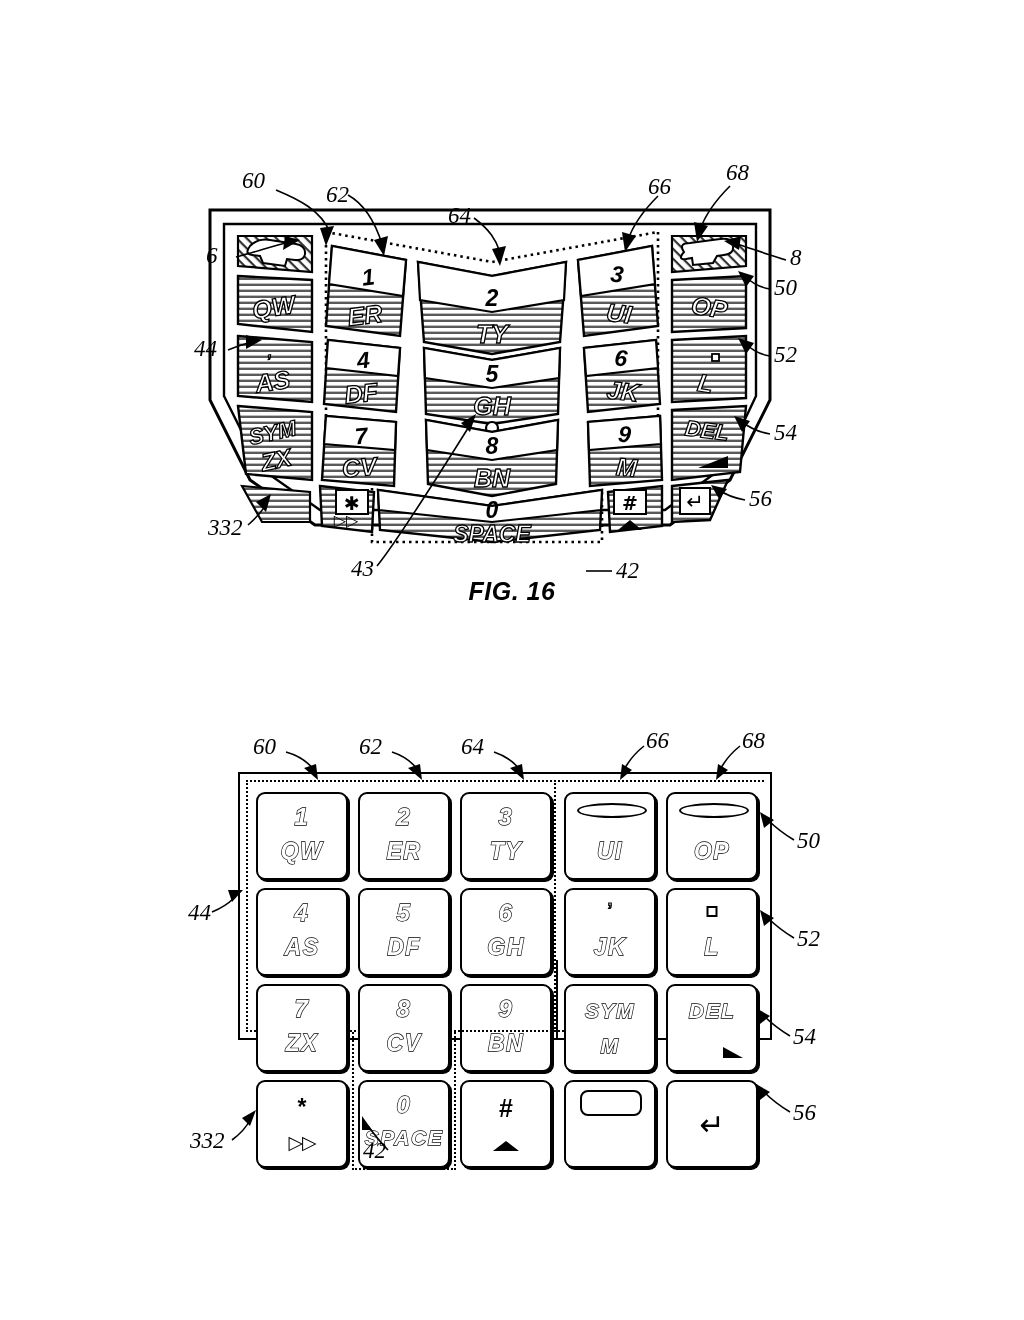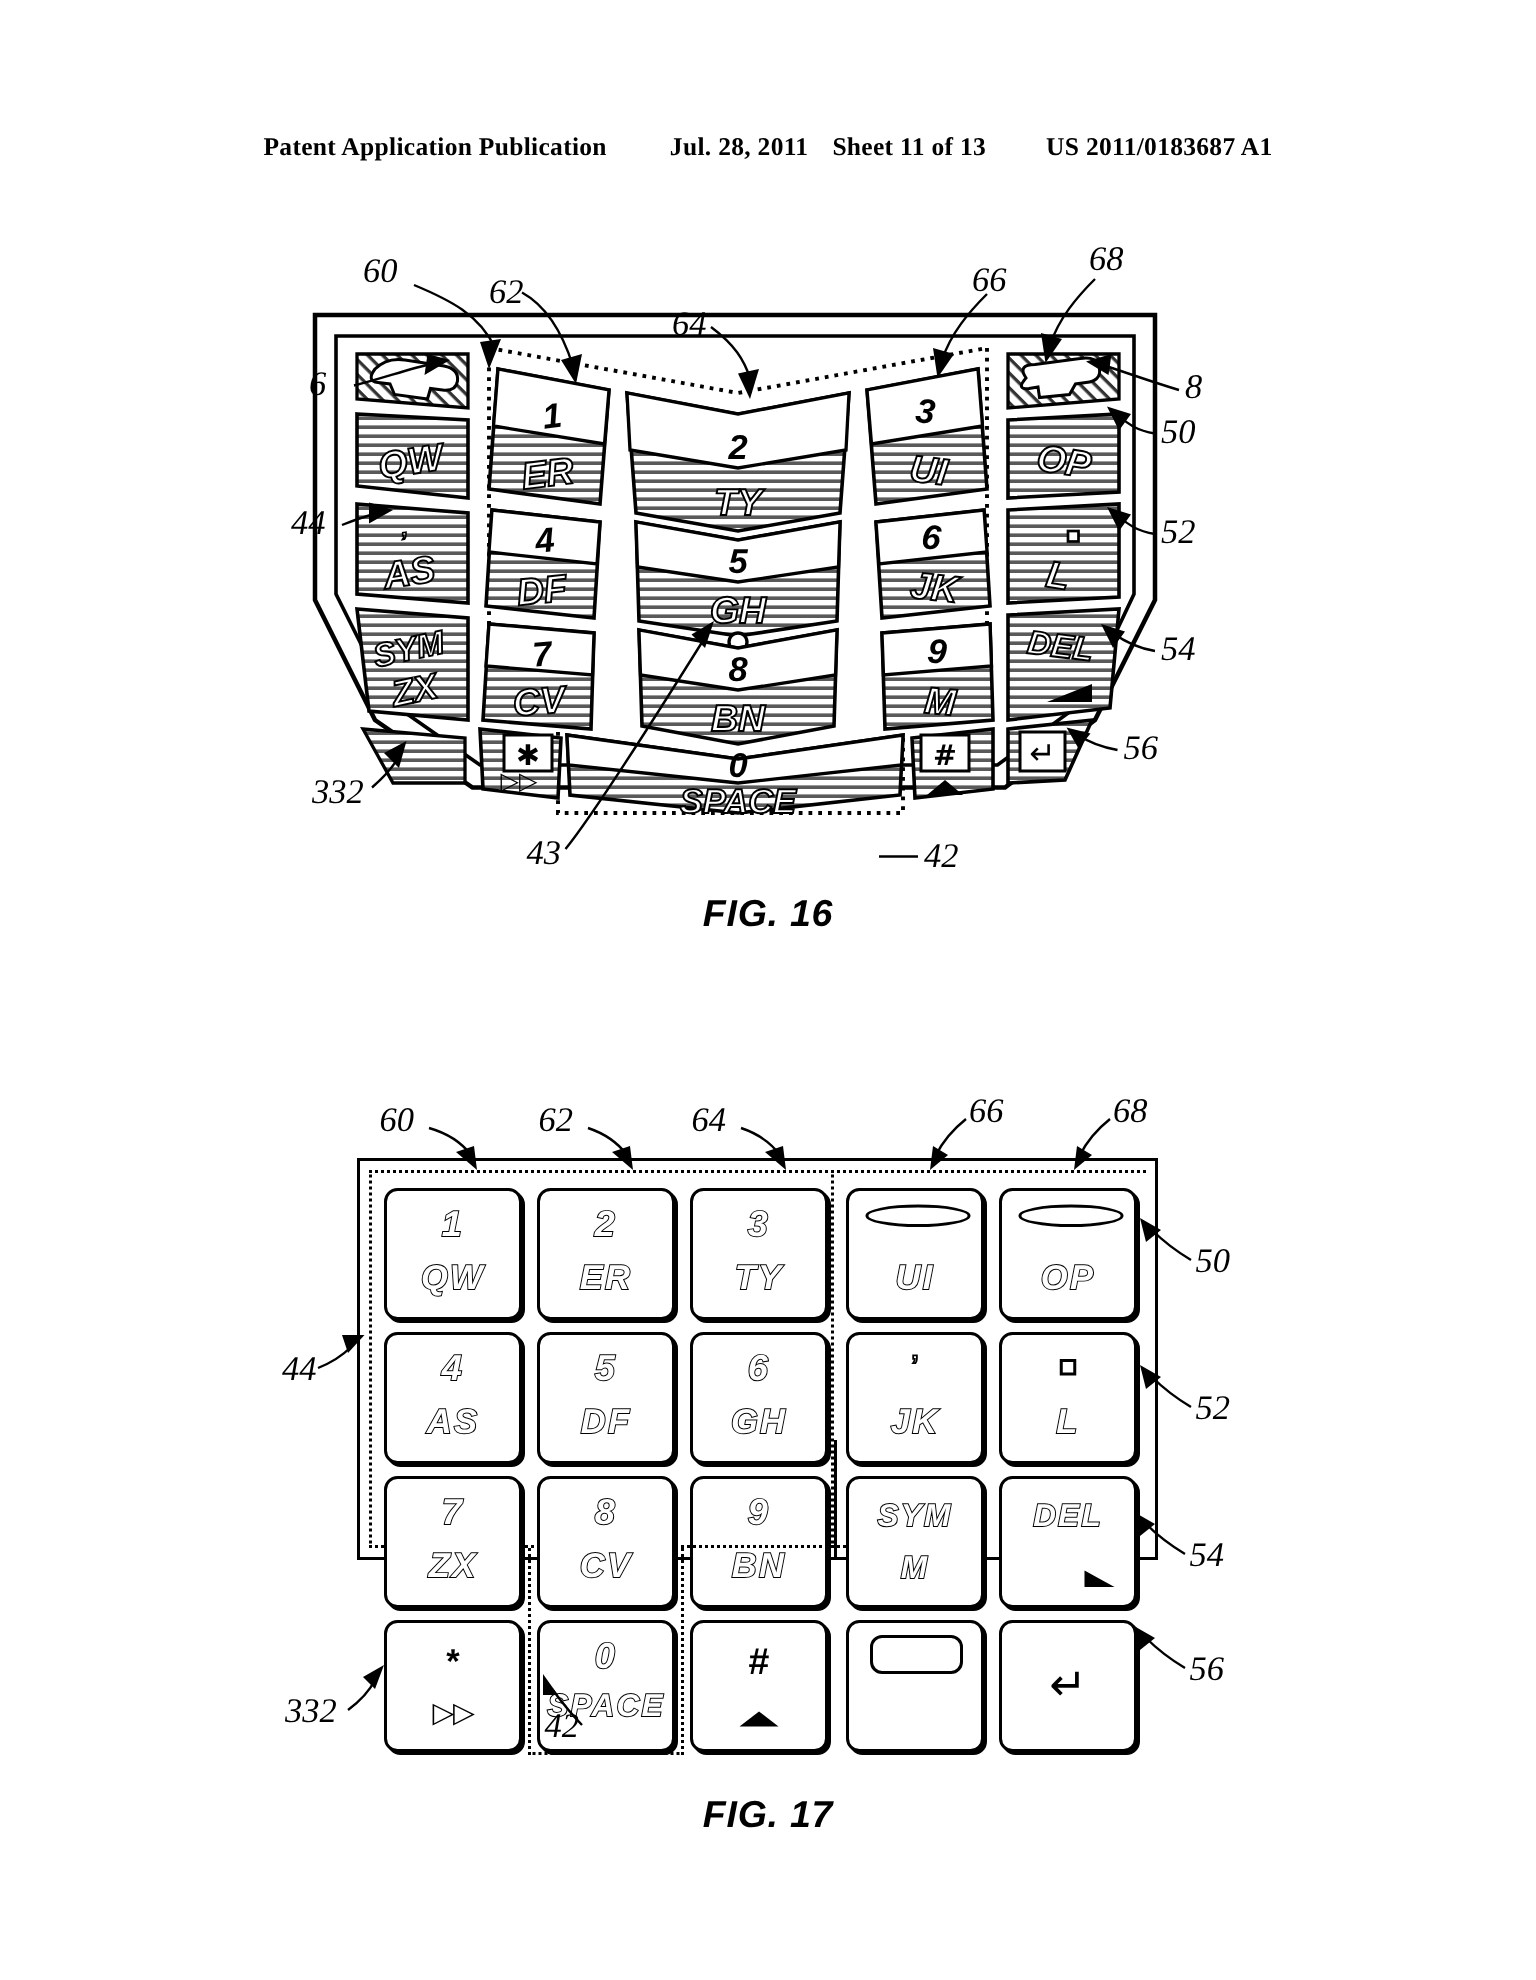--- a/index.html
+++ b/index.html
@@ -109,26 +109,20 @@
   .tinysq{
     position:absolute;left:50%;top:16px;transform:translateX(-50%);
     width:7px;height:7px;border:2px solid #000;background:#fff;
   }
 </style>
 </head>
 <body>
 
 <div class="sheet">
 
-  <div class="hdr">
-    <span class="h1">Patent Application Publication</span>
-    <span class="h2">Jul. 28, 2011</span>
-    <span class="h3">Sheet 11 of 13</span>
-    <span class="h4">US 2011/0183687 A1</span>
-  </div>
 
   <svg id="fig16svg" width="724" height="430" viewBox="0 0 724 430">
     <defs>
 
       <pattern id="hl" width="6" height="6" patternUnits="userSpaceOnUse">
         <rect width="6" height="6" fill="#ffffff"></rect>
         <rect width="6" height="2.4" y="1.6" fill="#5a5a5a"></rect>
       </pattern>
       <pattern id="xh" width="7" height="7" patternUnits="userSpaceOnUse" patternTransform="rotate(45)">
         <rect width="7" height="7" fill="#ffffff"></rect>
@@ -325,21 +319,21 @@
   <div class="refnum" style="left:790px;top:245px;">8</div>
   <div class="refnum" style="left:774px;top:275px;">50</div>
   <div class="refnum" style="left:774px;top:342px;">52</div>
   <div class="refnum" style="left:774px;top:420px;">54</div>
   <div class="refnum" style="left:749px;top:486px;">56</div>
   <div class="refnum" style="left:194px;top:336px;">44</div>
   <div class="refnum" style="left:208px;top:515px;">332</div>
   <div class="refnum" style="left:351px;top:556px;font-style:italic;">43</div>
   <div class="refnum" style="left:616px;top:558px;">42</div>
 
-  <div class="figcap" style="top:595px;">FIG. 16</div>
+  <div class="figcap" style="top:577px;">FIG. 16</div>
 
   <div id="fig17">
 
     <div class="f17-outer"></div>
 
     <div class="f17-dots" style="left:8px;top:8px;width:310px;height:252px;"></div>
 
     <div class="f17-dots" style="left:8px;top:8px;width:518px;height:0;border-bottom-width:0;border-left:none;border-right:none;border-top:2.5px dotted #000;"></div>
 
     <div style="position:absolute;left:318px;top:188px;width:216px;height:80px;border:2.6px solid #000;border-top:none;box-sizing:border-box;"></div>
@@ -477,15 +471,14 @@
   <div class="refnum" style="left:646px;top:728px;">66</div>
   <div class="refnum" style="left:742px;top:728px;">68</div>
   <div class="refnum" style="left:797px;top:828px;">50</div>
   <div class="refnum" style="left:797px;top:926px;">52</div>
   <div class="refnum" style="left:793px;top:1024px;">54</div>
   <div class="refnum" style="left:793px;top:1100px;">56</div>
   <div class="refnum" style="left:188px;top:900px;">44</div>
   <div class="refnum" style="left:190px;top:1128px;">332</div>
   <div class="refnum" style="left:363px;top:1138px;">42</div>
 
-  <div class="figcap" style="top:1196px;">FIG. 17</div>
 
 </div>
 
 </body></html>

